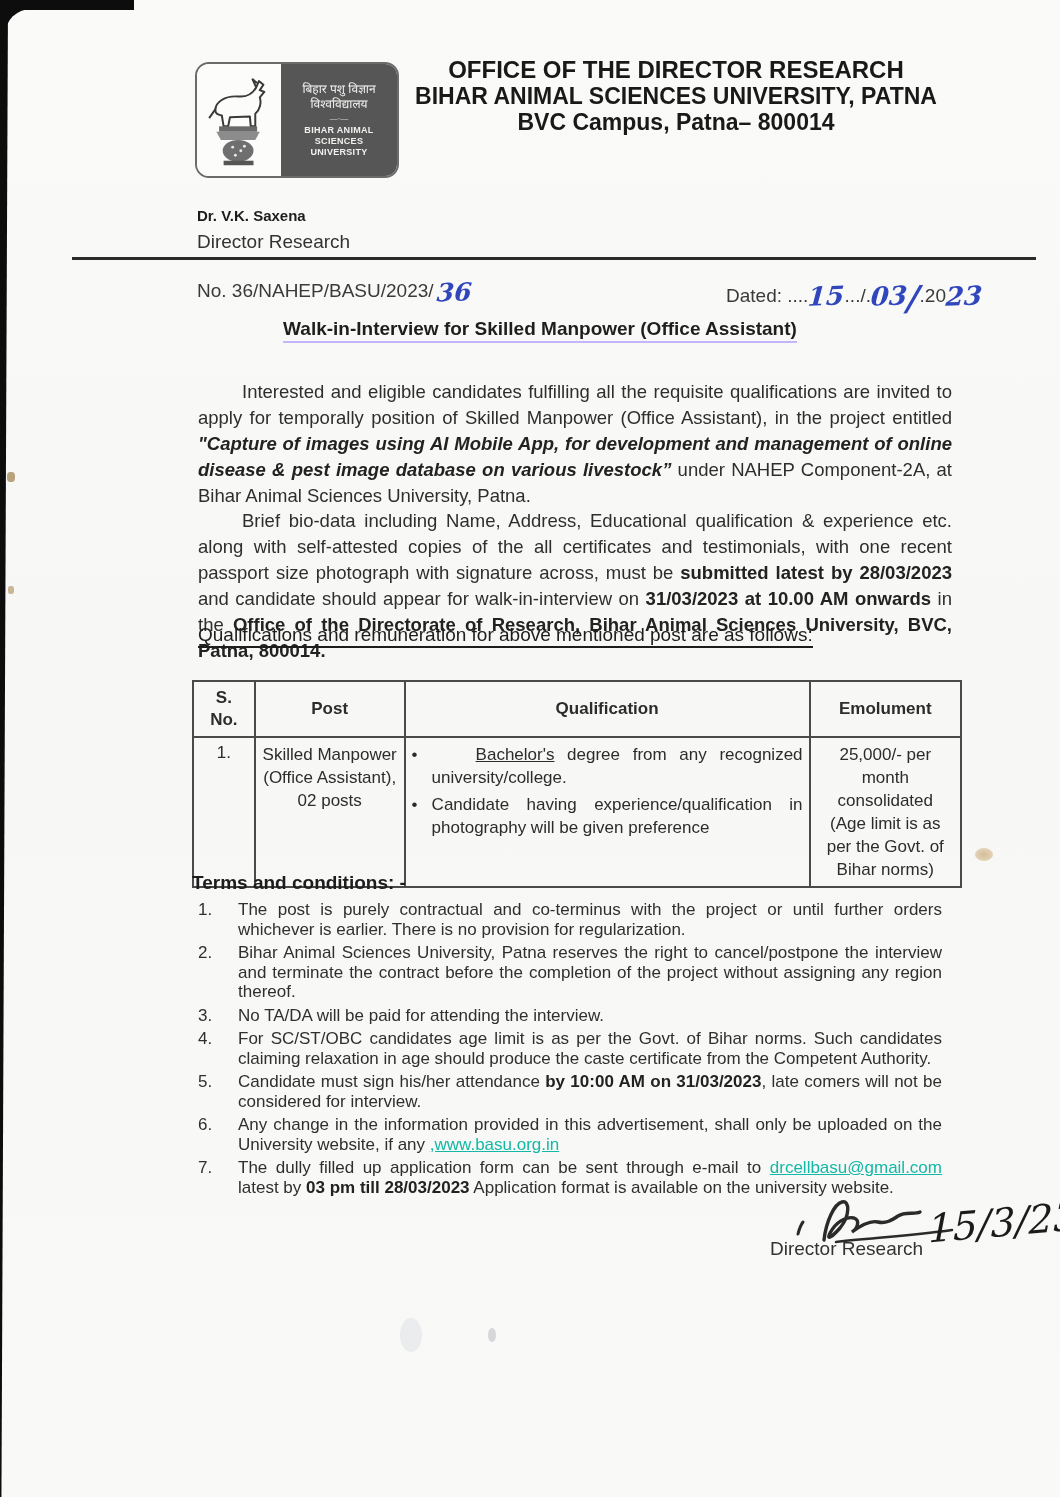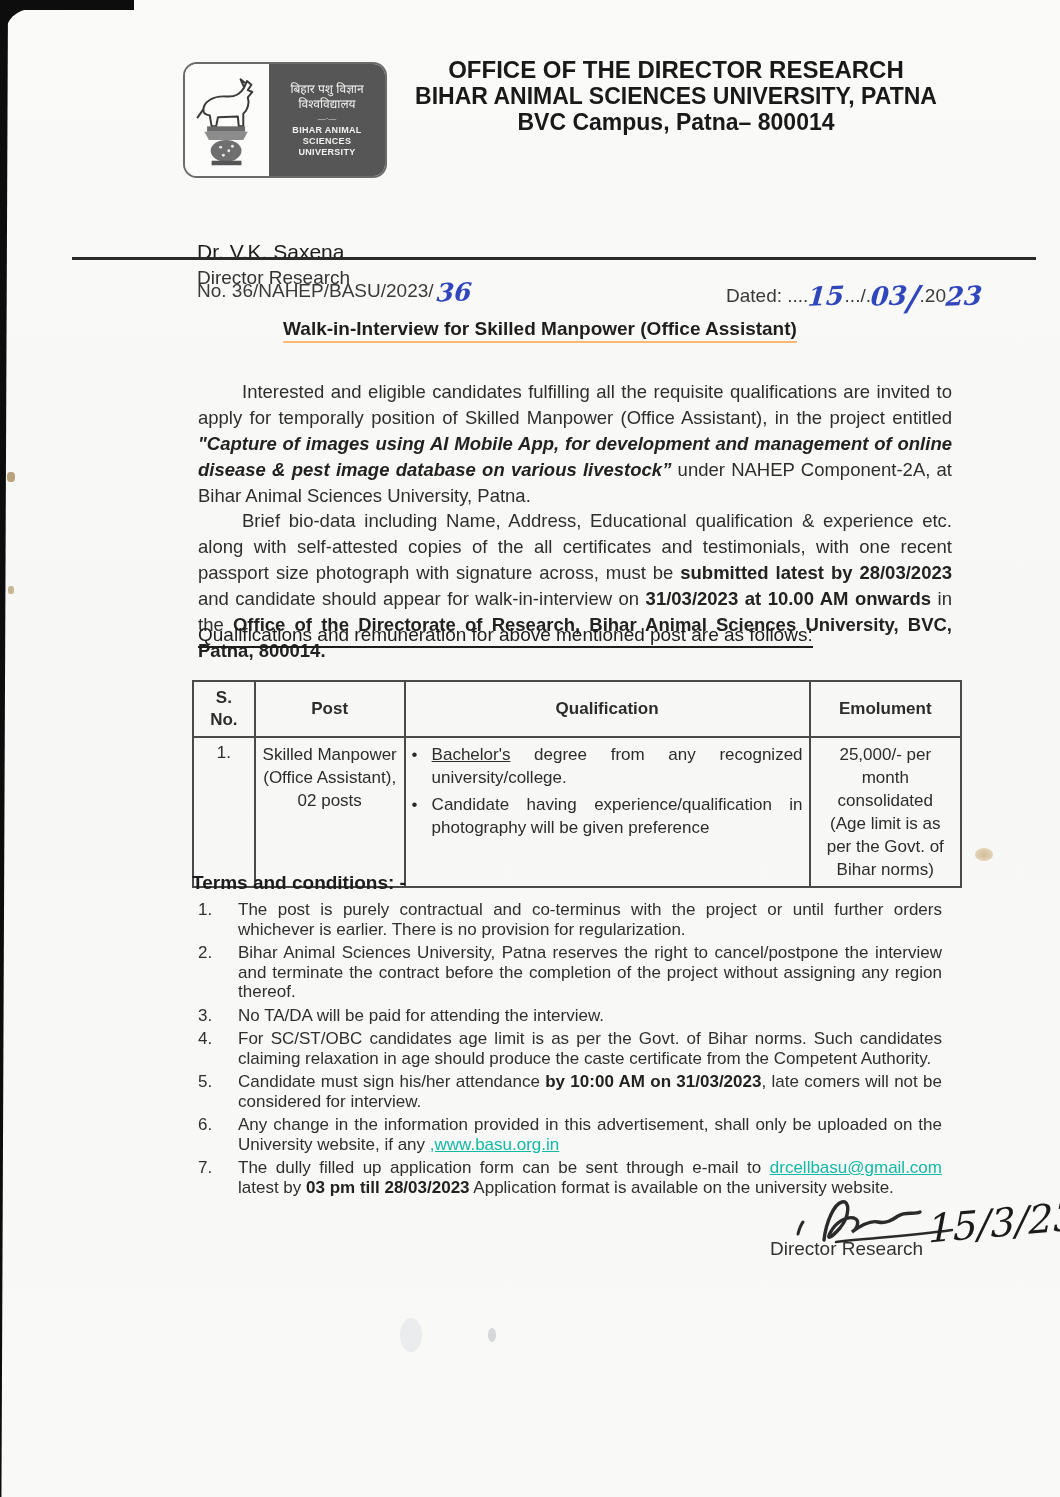--- a/index.html
+++ b/index.html
@@ -6,71 +6,71 @@
   .sheet{position:relative;width:1060px;height:1497px;background:#0b0b0b;overflow:hidden;
          font-family:"Liberation Sans",sans-serif;color:#2e2e2e;}
   .paper{position:absolute;inset:0;background:linear-gradient(180deg,#fafaf8 0%,#f7f7f5 45%,#f9f9f7 100%);}
   
   .corner-black{position:absolute;left:0;top:0;width:46px;height:46px;background:#0d0d0d;}
   .corner-patch{position:absolute;left:5px;top:9px;width:54px;height:54px;background:#fafaf8;border-top-left-radius:26px;}
   .edge-top{position:absolute;left:0;top:0;width:134px;height:10px;background:#0d0d0d;}
   .edge-left{position:absolute;left:0;top:0;width:8px;height:100%;background:#0d0d0d;
              clip-path:polygon(0 0,100% 0,18% 100%,0 100%);}
   
-  .logo{position:absolute;left:183px;top:62px;width:200px;height:112px;border:2px solid #6b6b6b;
+  .logo{position:absolute;left:195px;top:62px;width:200px;height:112px;border:2px solid #6b6b6b;
         border-radius:14px;overflow:hidden;background:#fdfdfc;display:flex;}
   .logo-left{width:84px;height:100%;background:#fcfcfa;display:flex;align-items:center;justify-content:center;}
   .logo-right{flex:1;background:#565656;color:#f1f1ef;display:flex;flex-direction:column;
               align-items:center;justify-content:center;text-align:center;padding:2px;}
   .logo-hi{font-size:12px;line-height:15px;}
   .logo-div{font-size:8px;line-height:9px;color:#ddd;margin:2px 0;}
   .logo-en{font-size:9px;font-weight:bold;line-height:11px;letter-spacing:.3px;}
   .hdr{position:absolute;left:400px;top:56px;width:552px;text-align:center;color:#191919;}
   .h1{font-size:24px;font-weight:bold;line-height:28px;}
   .h2{font-size:23px;font-weight:bold;line-height:24px;}
   .h3{font-size:25px;line-height:33px;color:#161616;}
   .h4{font-size:23px;font-weight:bold;line-height:29px;}
   .h5{font-size:19px;font-weight:bold;line-height:26px;}
   .officer{position:absolute;left:197px;top:202px;}
-  .o-name{font-size:21px;font-weight:normal;color:#1c1c1c;line-height:27px;margin-top:36px;}
+  .o-name{font-size:15px;font-weight:bold;color:#1c1c1c;line-height:27px;}
   .o-des{font-size:19px;line-height:26px;color:#333;}
   .rule{position:absolute;left:72px;top:257px;width:964px;height:3px;background:#2b2b2b;}
   
   .refrow{position:absolute;left:0;top:270px;width:100%;height:42px;font-size:19px;color:#3a3a3a;}
   .refno{position:absolute;left:197px;top:8px;}
   .dated{position:absolute;left:726px;top:8px;white-space:nowrap;}
   .blue-hw{font-family:"DejaVu Serif",serif;font-style:italic;font-weight:bold;color:#2f46bd;
            display:inline-block;transform:skewX(-6deg) rotate(-2deg);}
   .hw-36{font-size:25px;vertical-align:-4px;margin-left:3px;}
   .hw-d{font-size:26px;vertical-align:-3px;}
   .hw-slash{font-size:34px;vertical-align:-8px;}
   
   .title{position:absolute;left:150px;top:318px;width:780px;text-align:center;}
-  .title span{font-size:19px;font-weight:bold;color:#1e1e1e;border-bottom:2px solid #fdba74;padding-bottom:2px;}
+  .title span{font-size:19px;font-weight:bold;color:#1e1e1e;border-bottom:2px solid #c4b5fd;padding-bottom:2px;}
   .para{position:absolute;left:198px;width:754px;font-size:18.5px;line-height:26px;text-align:justify;color:#2e2e2e;}
   #p1{top:360px;text-indent:44px;}
   #p2{top:495px;text-indent:44px;margin-top:13px;}
   .bi{font-weight:bold;font-style:italic;color:#222;}
   .bd{font-weight:bold;color:#222;}
   .qhead{position:absolute;left:198px;top:624px;font-size:19px;font-weight:normal;color:#1d1d1d;}
   .qhead span{border-bottom:2px solid #1d1d1d;padding-bottom:1px;}
   
   table.qt{position:absolute;left:192px;top:680px;width:770px;border-collapse:collapse;
            font-size:17px;color:#2c2c2c;}
   .qt th,.qt td{border:2px solid #4a4a4a;vertical-align:top;padding:5px 6px;}
   .qt th{font-weight:bold;text-align:center;vertical-align:middle;line-height:22px;}
   .pre{white-space:pre-line;}
   .c-sno{width:50px;text-align:center;}
   .c-post{width:142px;text-align:center;line-height:23px;border-radius:28px;}
   .c-qual{width:412px;}
   .c-emo{width:142px;text-align:center;line-height:23px;}
   .qt td{height:128px;}
   .bullet-row{display:flex;gap:12px;line-height:23px;text-align:justify;margin-bottom:4px;}
   .bullet-row .b{flex:0 0 8px;}
-  .u{text-decoration:underline;}
+  .u{text-decoration:underline;margin-left:44px;}
   
   .thead{position:absolute;left:192px;top:872px;font-size:19px;font-weight:bold;color:#1d1d1d;}
   .tlist{position:absolute;left:198px;top:900px;width:744px;font-size:17px;line-height:19.5px;color:#2f2f2f;}
   .titem{display:flex;margin-bottom:4px;}
   .t-no{flex:0 0 40px;}
   .t-body{flex:1;text-align:justify;}
   .link{text-decoration:underline;color:#14b8a6;cursor:pointer;}
   
   .sig{position:absolute;left:760px;top:1192px;width:290px;height:90px;}
   .sig svg{position:absolute;left:30px;top:2px;}

